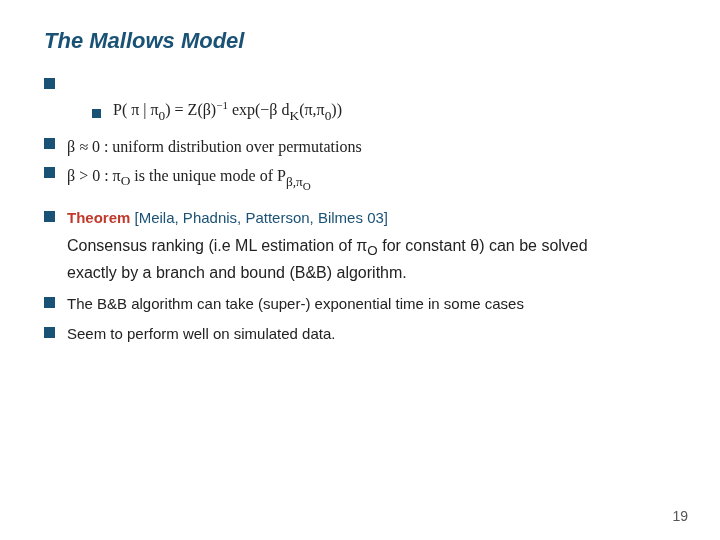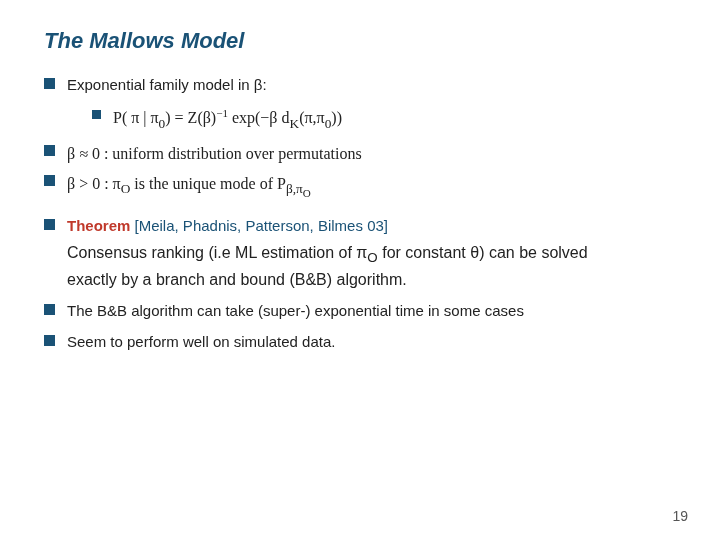--- a/index.html
+++ b/index.html
@@ -99,41 +99,40 @@
     .page-number {
       position: absolute;
       bottom: 16px;
       right: 32px;
       font-size: 14px;
       color: #555;
     }
 
     .indent-bullet {
       display: flex;
-      align-items: flex-start;
+      align-items: center;
       margin-bottom: 8px;
       margin-left: 20px;
     }
 
     
     .mb4 { margin-bottom: 4px; }
     .mb8 { margin-bottom: 8px; }
     .mb12 { margin-bottom: 12px; }
   </style>
 </head>
 <body>
 
 <div class="slide">
 
   <div class="title">The Mallows Model</div>
 
   <div class="bullet-block mb8">
     <div class="bullet-row">
       <div class="bullet-square"></div>
-      <span class="bullet-text">Exponential family model in β:</span>
     </div>
 
     <div class="indent-bullet mb4">
       <div class="bullet-square-sm"></div>
       <span class="math-formula">
         P( π | π<sub>0</sub>) = Z(β)<sup>−1</sup> exp(−β d<sub>K</sub>(π,π<sub>0</sub>))
       </span>
     </div>
   </div>
 

